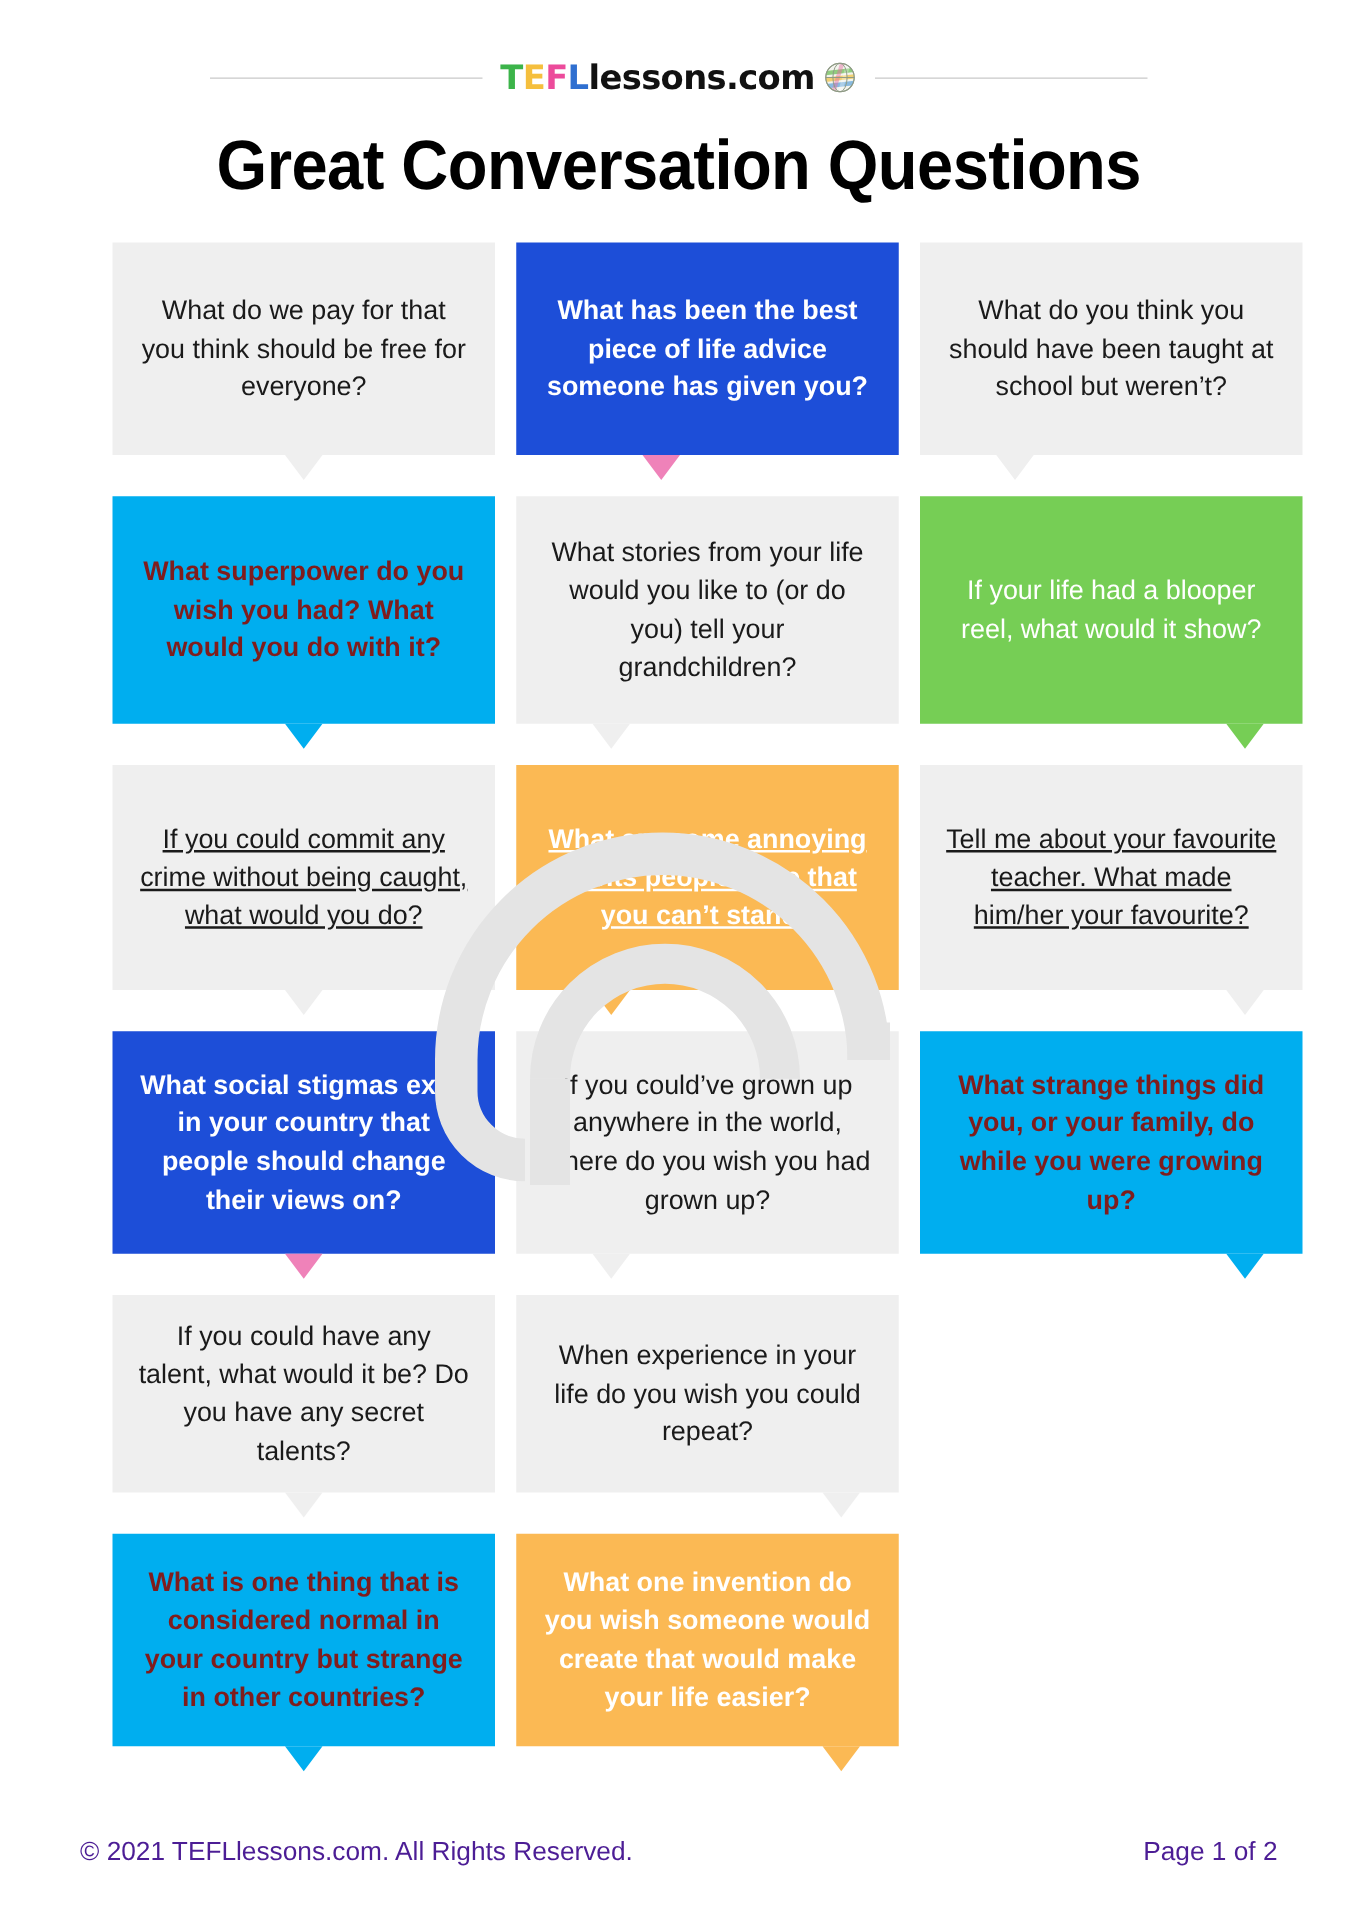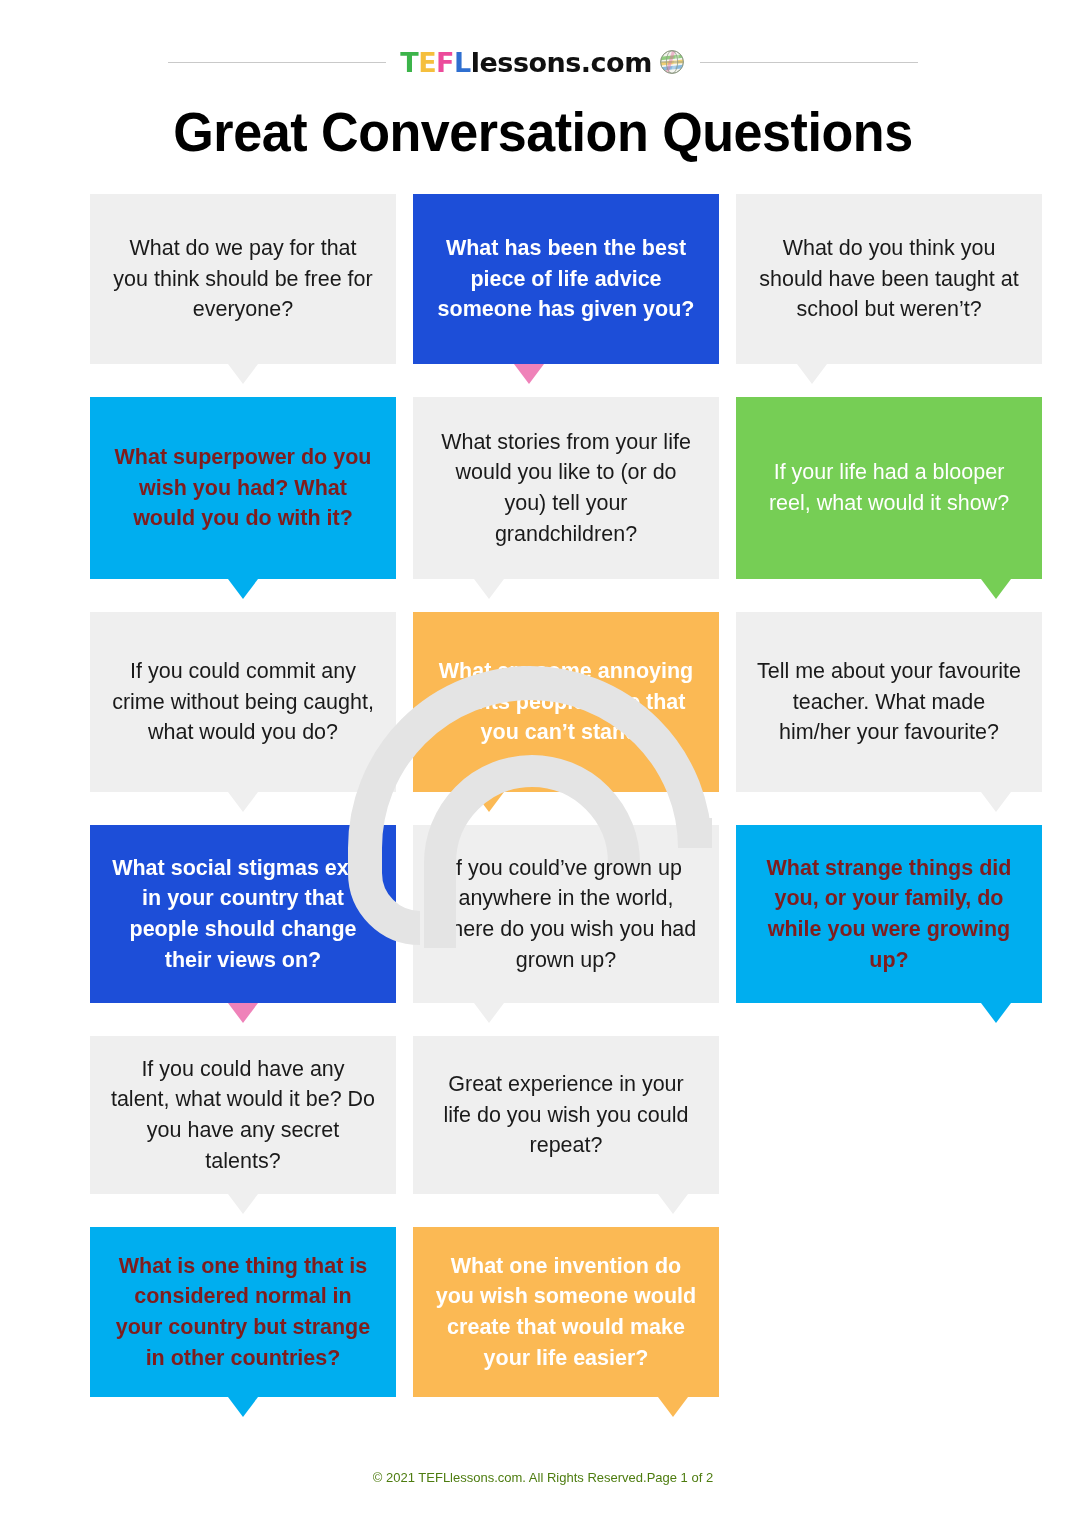--- a/index.html
+++ b/index.html
@@ -138,36 +138,36 @@
   .bubble.green::after  { border-top-color: #76ce55; }
   .bubble.orange::after { border-top-color: #fbb954; }
   .bubble.tail-20::after { left: 20%; }
   .bubble.tail-33::after { left: 33%; }
   .bubble.tail-45::after { left: 45%; }
   .bubble.tail-80::after { left: 80%; }
 
   
   .row-1 .bubble { height: 170px; }
   .row-2 .bubble { height: 182px; }
-  .row-3 .bubble { height: 180px; }
+  .row-3 .bubble { height: 180px; text-decoration: underline; }
   .row-4 .bubble { height: 178px; }
   .row-5 .bubble { height: 158px; }
   .row-6 .bubble { height: 170px; }
 
   
   .footer {
     position: absolute;
     left: 64px;
     right: 64px;
     top: 1470px;
     display: flex;
-    justify-content: center;
-    align-items: center;
-    font-size: 13px;
-    color: #4d7c0f;
+    justify-content: space-between;
+    align-items: center;
+    font-size: 21px;
+    color: #4c1d95;
   }
 </style>
 </head>
 <body>
 
 <div class="header">
   <div class="rule left"></div>
 
   <div class="logo">
     <div class="logo-word"><span style="color: rgb(60, 180, 74);">T</span><span style="color: rgb(245, 191, 61);">E</span><span style="color: rgb(236, 75, 155);">F</span><span style="color: rgb(47, 111, 208);">L</span><span style="color: rgb(17, 17, 17);">lessons.com</span></div>
@@ -260,21 +260,21 @@
     <div class="bubble blue tail-80">
         <span class="q">What strange things did you, or your family, do while you were growing up?</span>
       </div>
   </div>
 
   <div class="row row-5">
     <div class="bubble gray tail-45">
         <span class="q">If you could have any talent, what would it be? Do you have any secret talents?</span>
       </div>
     <div class="bubble gray tail-80">
-        <span class="q">Great experience in your life do you wish you could repeat?</span>
+        <span class="q">When experience in your life do you wish you could repeat?</span>
       </div>
   </div>
 
   <div class="row row-6">
     <div class="bubble blue tail-45">
         <span class="q">What is one thing that is considered normal in your country but strange in other countries?</span>
       </div>
     <div class="bubble orange tail-80">
         <span class="q">What one invention do you wish someone would create that would make your life easier?</span>
       </div>

